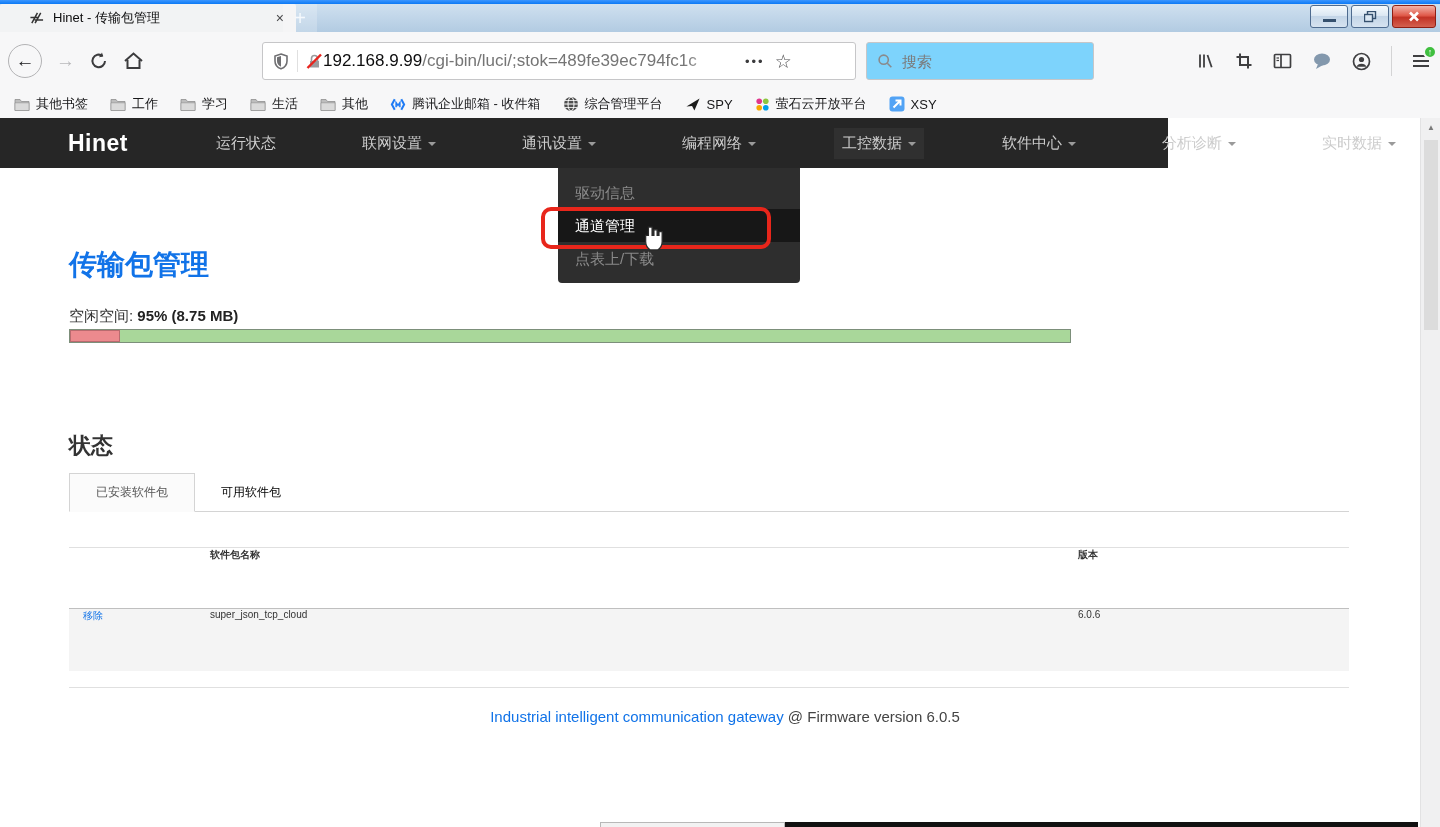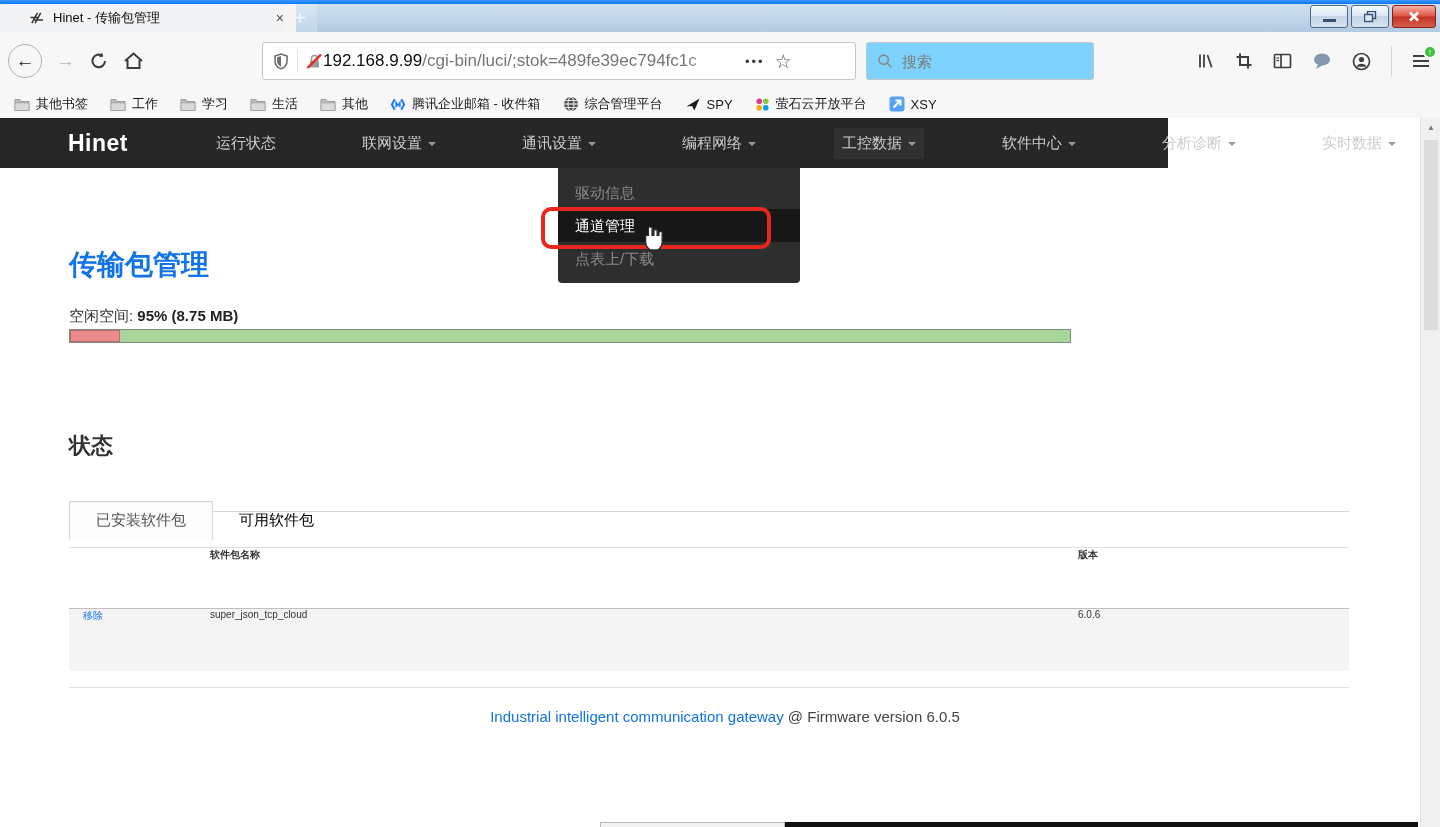--- a/index.html
+++ b/index.html
@@ -80,21 +80,21 @@
   .page-title { position:absolute; left:0; top:78px; font-size:28px; font-weight:bold; color:#1173e8; }
   .free-space { position:absolute; left:0; top:139px; font-size:15px; color:#333; }
   .free-space b { color:#222; }
   .progress { position:absolute; left:0; top:161px; width:1002px; height:14px;
     background:#a9d79a; border:1px solid #7c8f7a; }
   .progress-used { height:100%; background:#ec8a8e; border:1px solid #b86b6f; }
 
   .status-heading { position:absolute; left:0; top:263px; font-size:22px; font-weight:bold; color:#333; }
   .tabs-row { position:absolute; left:0; top:305px; width:1280px; height:39px;
     border-bottom:1px solid #d4d4d4; display:flex; }
-  .pkg-tab { height:39px; display:flex; align-items:center; padding:0 26px; font-size:15px;margin-top:28px; }
+  .pkg-tab { height:39px; display:flex; align-items:center; padding:0 26px; font-size:12px; }
   .pkg-tab.active { border:1px solid #d4d4d4; border-bottom:1px solid #fbfbfb; background:#fbfbfb;
     color:#555; margin-bottom:-1px; }
   .pkg-tab.link { color:#000000; }
 
   .pkg-table { position:absolute; left:0; top:379px; width:1280px; }
   .tr { display:flex; align-items:flex-start; height:62px; font-size:10px; }
   .tr .c-action { width:141px; padding-left:14px; }
   .tr .c-name { flex:1; }
   .tr .c-version { width:271px;margin-left:36px; }
   .thead { border-top:1px solid #e0e0e0; border-bottom:1px solid #bfbfbf; color:#333; font-weight:bold; }

